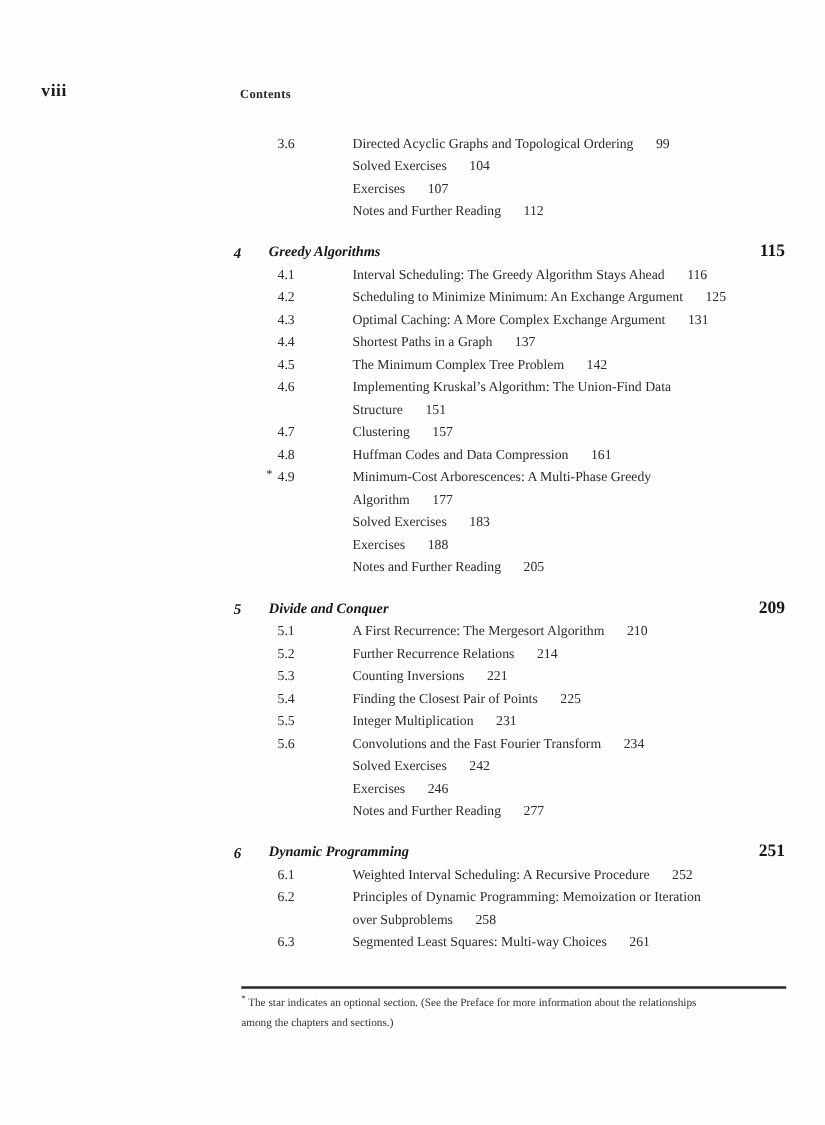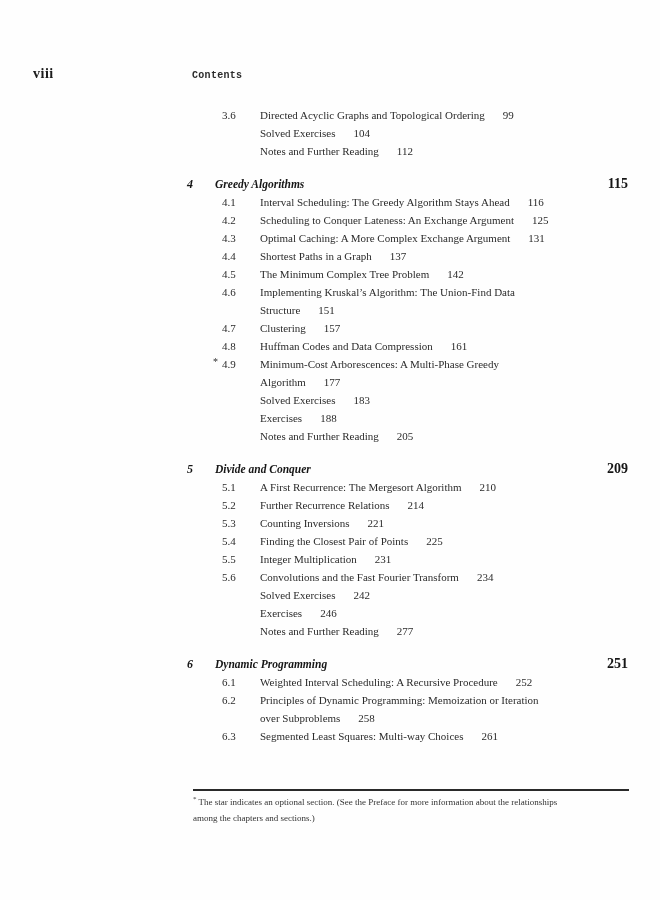--- a/index.html
+++ b/index.html
@@ -13,33 +13,32 @@
   }
   .folio{
     position:absolute;left:33px;top:66px;
     font-size:14px;font-weight:bold;color:#1c1c1c;
     letter-spacing:0.5px;
   }
   .running-head{
     position:absolute;left:192px;top:70px;
     font-size:10px;font-weight:bold;color:#2a2a2a;
     letter-spacing:0.3px;
-    font-family:Liberation Mono, monospace;
   }
   .content{
     position:absolute;left:187px;top:106px;width:441px;
     font-size:11px;line-height:18px;
   }
   .block{margin:0;}
   .block.with-head{margin-top:15px;}
   .ch-head{display:flex;font-weight:bold;color:#161616;}
   .ch-num{width:28px;flex-shrink:0;font-style:italic;font-size:12px;}
   .ch-title{flex:1;font-style:italic;font-size:11.5px;}
   .ch-page{font-size:14px;}
-  .item{display:flex;margin-left:35px;}
+  .item{display:flex;margin-left:35px;gap:22px;}
   .i-num{width:38px;flex-shrink:0;position:relative;}
   .star{position:absolute;left:-9px;top:-2px;font-size:10px;}
   .i-body{flex:1;}
   .iline{display:block;}
   .ipage{margin-left:18px;margin-top:31px;}
   .footnote-area{
     position:absolute;left:193px;top:789px;width:436px;
     border-top:2px solid #2a2a2a;
     padding-top:0;
     font-size:9px;line-height:16px;color:#333;
@@ -63,40 +62,46 @@
         </div>
         <div class="item">
           <span class="i-num"></span>
           <div class="i-body">
             <div class="iline"><span class="ititle">Solved Exercises</span><span class="ipage">104</span></div>
           </div>
         </div>
         <div class="item">
           <span class="i-num"></span>
           <div class="i-body">
+            <div class="iline"><span class="ititle">Exercises</span><span class="ipage">107</span></div>
+          </div>
+        </div>
+        <div class="item">
+          <span class="i-num"></span>
+          <div class="i-body">
             <div class="iline"><span class="ititle">Notes and Further Reading</span><span class="ipage">112</span></div>
           </div>
         </div>
       </div>
       <div class="block with-head">
         <div class="ch-head">
           <span class="ch-num">4</span>
           <span class="ch-title">Greedy Algorithms</span>
           <span class="ch-page">115</span>
         </div>
         <div class="item">
           <span class="i-num">4.1</span>
           <div class="i-body">
             <div class="iline"><span class="ititle">Interval Scheduling: The Greedy Algorithm Stays Ahead</span><span class="ipage">116</span></div>
           </div>
         </div>
         <div class="item">
           <span class="i-num">4.2</span>
           <div class="i-body">
-            <div class="iline"><span class="ititle">Scheduling to Conquer Lateness: An Exchange Argument</span><span class="ipage">125</span></div>
+            <div class="iline"><span class="ititle">Scheduling to Minimize Minimum: An Exchange Argument</span><span class="ipage">125</span></div>
           </div>
         </div>
         <div class="item">
           <span class="i-num">4.3</span>
           <div class="i-body">
             <div class="iline"><span class="ititle">Optimal Caching: A More Complex Exchange Argument</span><span class="ipage">131</span></div>
           </div>
         </div>
         <div class="item">
           <span class="i-num">4.4</span>

